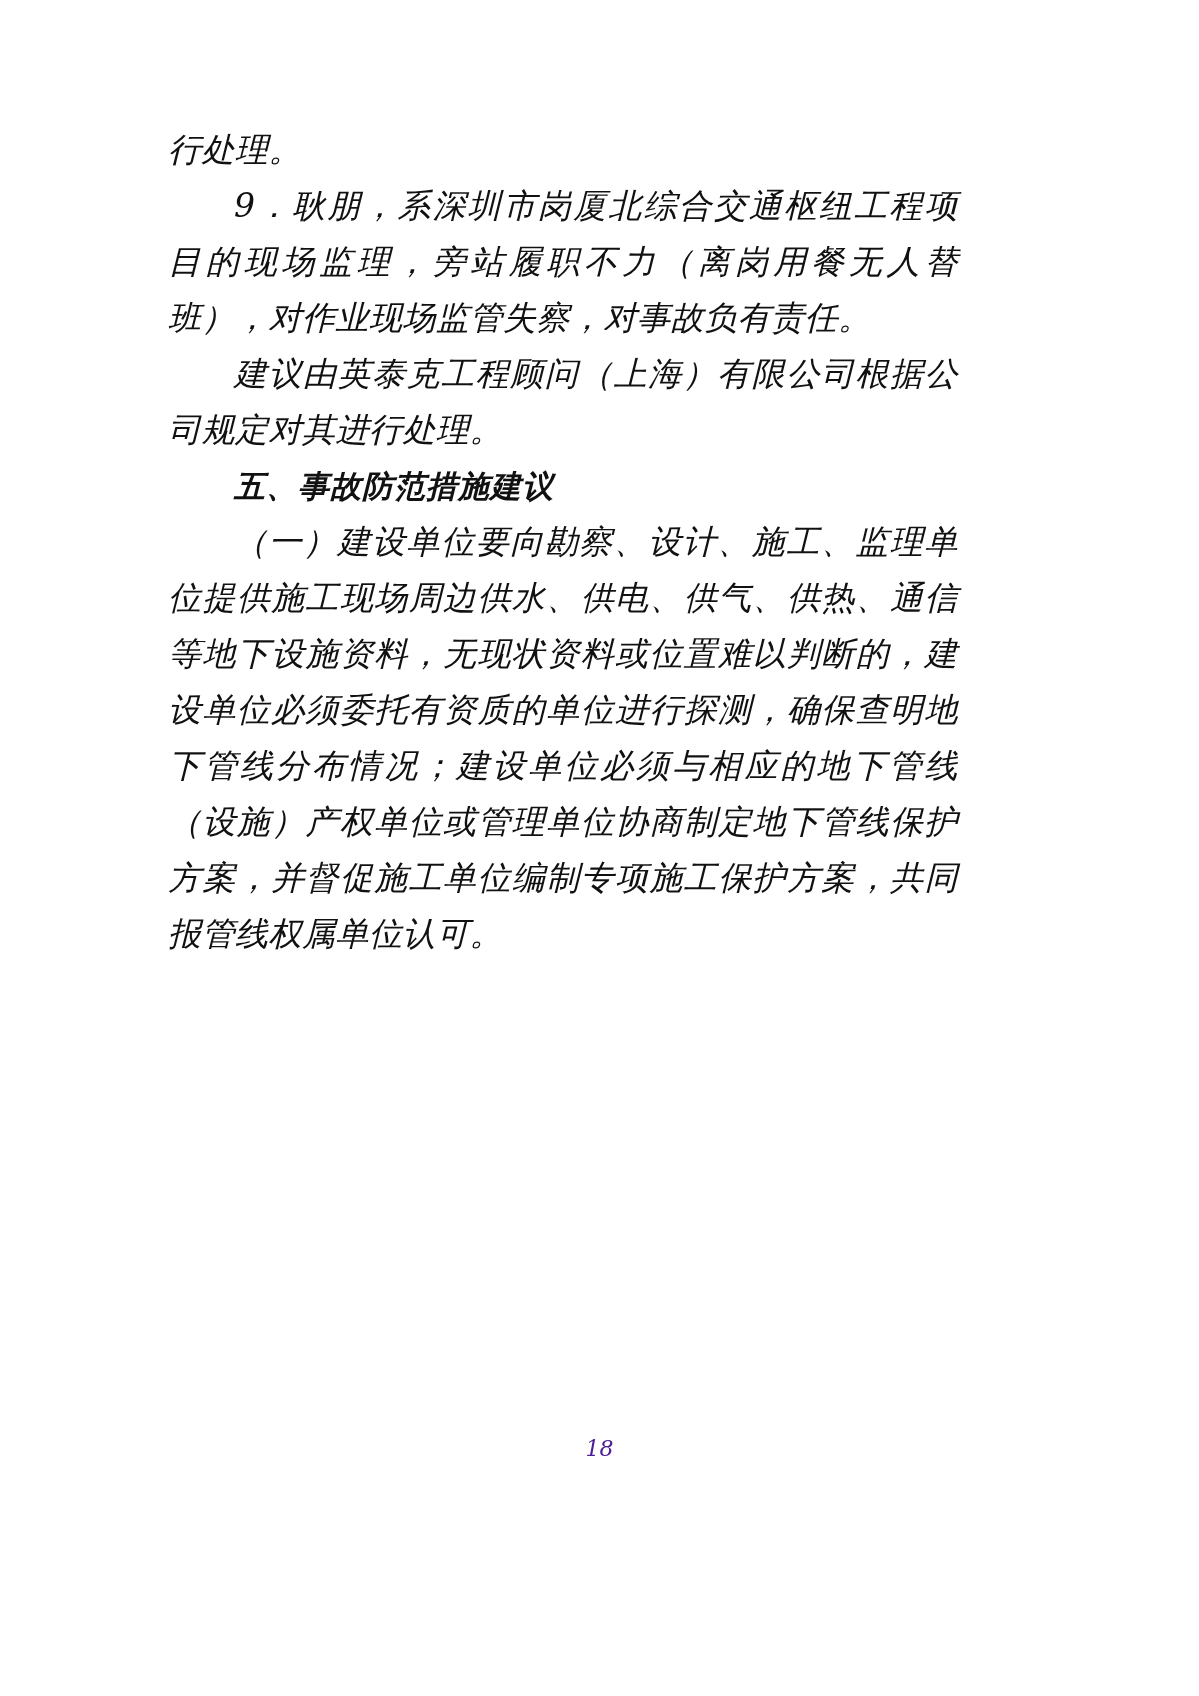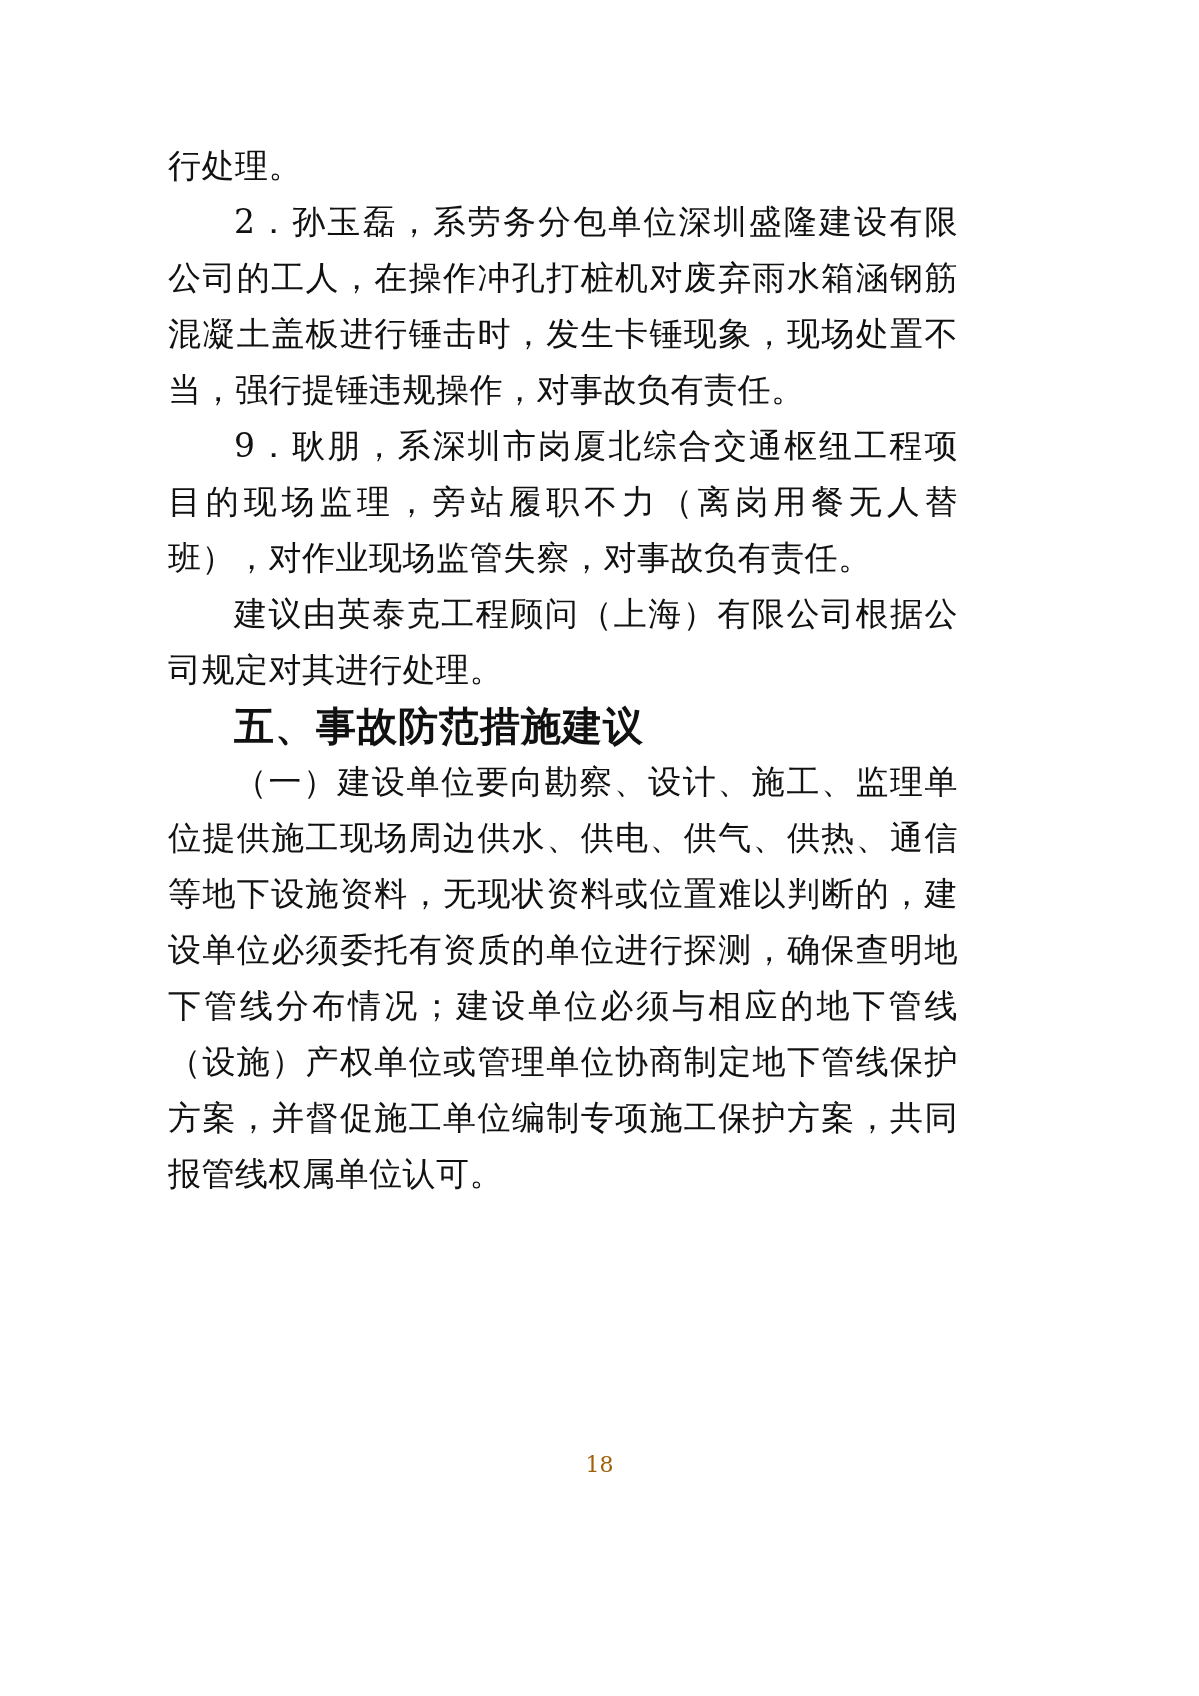--- a/index.html
+++ b/index.html
@@ -5,25 +5,26 @@
   html, body {
     margin: 0;
     padding: 0;
     background: #ffffff;
   }
   .page {
     position: relative;
     width: 1199px;
     height: 1539px;
     background: #ffffff;
-    margin: 16px auto;
+    margin: 0 auto;
     box-sizing: border-box;
     font-family: "DejaVu Serif", "Liberation Serif", serif;
     color: #000000;
     overflow: hidden;
+    font-style: italic;
   }
   .content {
     position: absolute;
     left: 168px;
     top: 122px;
     width: 790px;
   }
   p {
     margin: 0;
     font-size: 33px;
@@ -33,40 +34,39 @@
     text-justify: inter-ideograph;
     color: #111111;
   }
   p.indent {
     text-indent: 66px;
   }
   p.heading {
     text-indent: 66px;
     font-weight: bold;
     font-family: "DejaVu Sans", "Liberation Sans", sans-serif;
-    font-size: 40px;
+    font-size: 31px;
     letter-spacing: 1px;
   }
   .page-number {
     position: absolute;
     left: 0;
     right: 0;
     top: 1436px;
     text-align: center;
     font-size: 22px;
     font-family: "DejaVu Serif", "Liberation Serif", serif;
-    color: #a16207;
+    color: #4c1d95;
   }
 </style>
 </head>
 <body>
 
 <div class="page">
   <div class="content">
     <p class="">行处理。</p>
-    <p class="indent">2．孙玉磊，系劳务分包单位深圳盛隆建设有限公司的工人，在操作冲孔打桩机对废弃雨水箱涵钢筋混凝土盖板进行锤击时，发生卡锤现象，现场处置不当，强行提锤违规操作，对事故负有责任。</p>
     <p class="indent">9．耿朋，系深圳市岗厦北综合交通枢纽工程项目的现场监理，旁站履职不力（离岗用餐无人替班），对作业现场监管失察，对事故负有责任。</p>
     <p class="indent">建议由英泰克工程顾问（上海）有限公司根据公司规定对其进行处理。</p>
     <p class="heading">五、事故防范措施建议</p>
     <p class="indent">（一）建设单位要向勘察、设计、施工、监理单位提供施工现场周边供水、供电、供气、供热、通信等地下设施资料，无现状资料或位置难以判断的，建设单位必须委托有资质的单位进行探测，确保查明地下管线分布情况；建设单位必须与相应的地下管线（设施）产权单位或管理单位协商制定地下管线保护方案，并督促施工单位编制专项施工保护方案，共同报管线权属单位认可。</p>
   </div>
   <div class="page-number">18</div>
 </div>
 
 </body></html>

